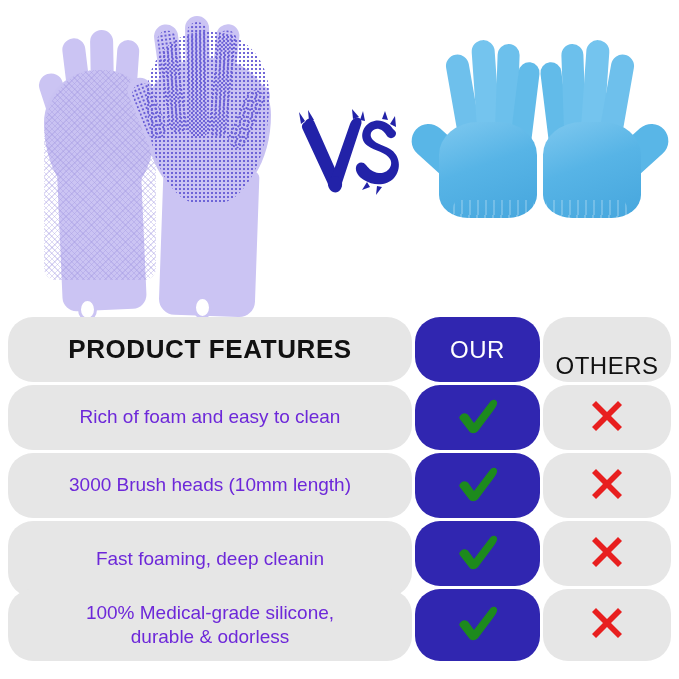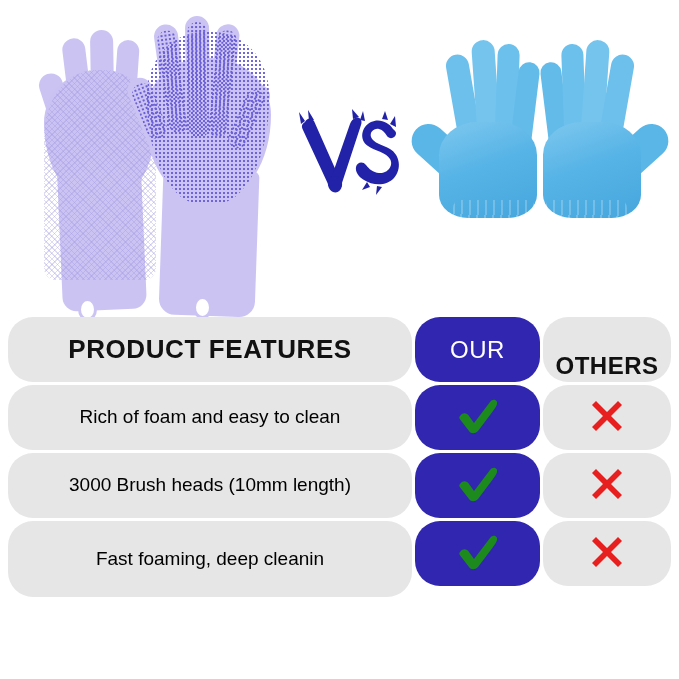--- a/index.html
+++ b/index.html
@@ -192,28 +192,28 @@
     color: #111111;
   }
   .hdr-our-text {
     font-size: 24px;
     font-weight: normal;
     letter-spacing: 0.5px;
     color: #ffffff;
   }
   .hdr-others-text {
     font-size: 24px;
-    font-weight: bold;
+    font-weight: normal;
     letter-spacing: 0.5px;
     color: #111111;
     margin-top: 33px;
   }
   .feature-text {
     font-size: 19px;
-    color: #000000;
+    color: #6d28d9;
     text-align: right;
     line-height: 1.28;
     padding: 0 10px;
   }
   .check-glyph { display: block; }
   .cross-glyph { display: block; }
 </style>
 </head>
 <body>
 
@@ -371,14 +371,34 @@
     </div>
     <div class="cell c-others" style="height:65px;">
       <span class="cross-glyph">
         <svg width="34" height="34" viewBox="0 0 34 34" aria-hidden="true">
           <path d="M6,2 L17,13 L28,2 L32,6 L21,17 L32,28 L28,32 L17,21 L6,32 L2,28 L13,17 L2,6 Z" fill="#e81f1f"></path>
         </svg>
       </span>
     </div>
   </div>
 
+  <div class="trow" style="top:272px; height:72px;">
+    <div class="cell c-feature" style="height:72px; flex-direction:column;">
+      <span class="feature-text">100% Medical-grade silicone,</span>
+      <span class="feature-text">durable &amp; odorless</span>
+    </div>
+    <div class="cell c-our" style="height:72px;">
+      <span class="check-glyph">
+        <svg width="44" height="38" viewBox="0 0 44 38" aria-hidden="true">
+          <path d="M4,19 C7,15 11,16 13,19 L18,26 L34,5 C37,1 42,3 41,7 C40.5,9 39,11 37,14 L22,34 C19,37 15,37 13,34 L4.5,23 C3,21 3,20 4,19 Z" fill="#1d8a1d"></path>
+        </svg>
+      </span>
+    </div>
+    <div class="cell c-others" style="height:72px;">
+      <span class="cross-glyph">
+        <svg width="34" height="34" viewBox="0 0 34 34" aria-hidden="true">
+          <path d="M6,2 L17,13 L28,2 L32,6 L21,17 L32,28 L28,32 L17,21 L6,32 L2,28 L13,17 L2,6 Z" fill="#e81f1f"></path>
+        </svg>
+      </span>
+    </div>
+  </div>
 
 </div>
 
 </body></html>

